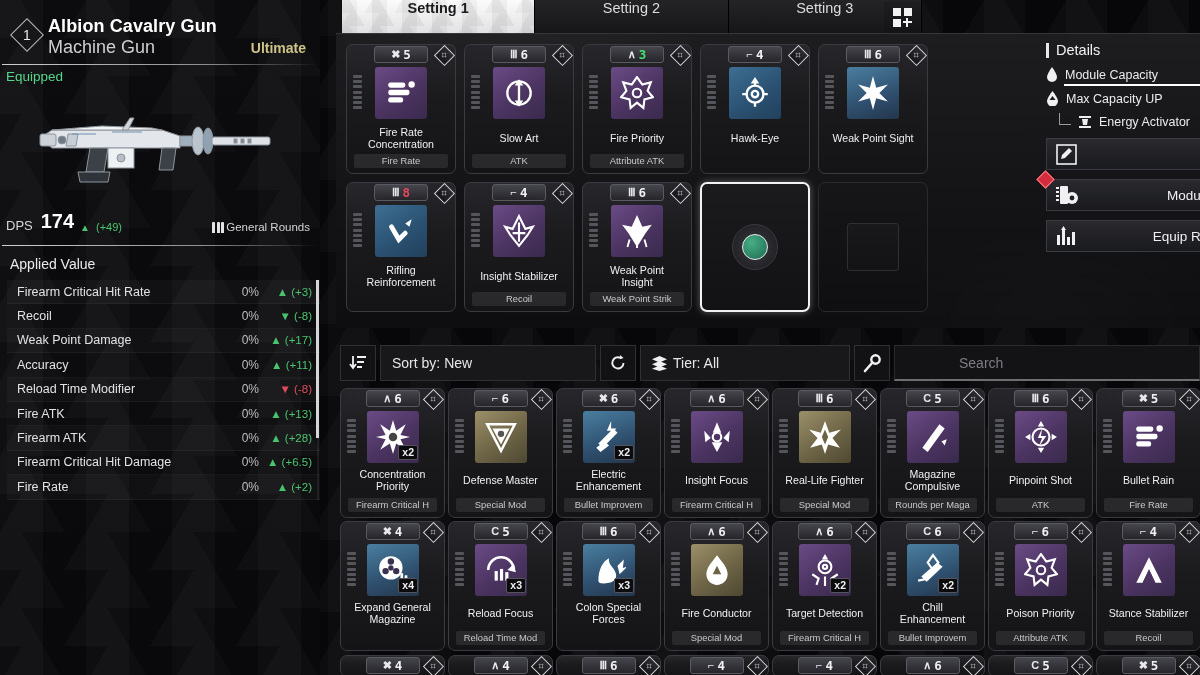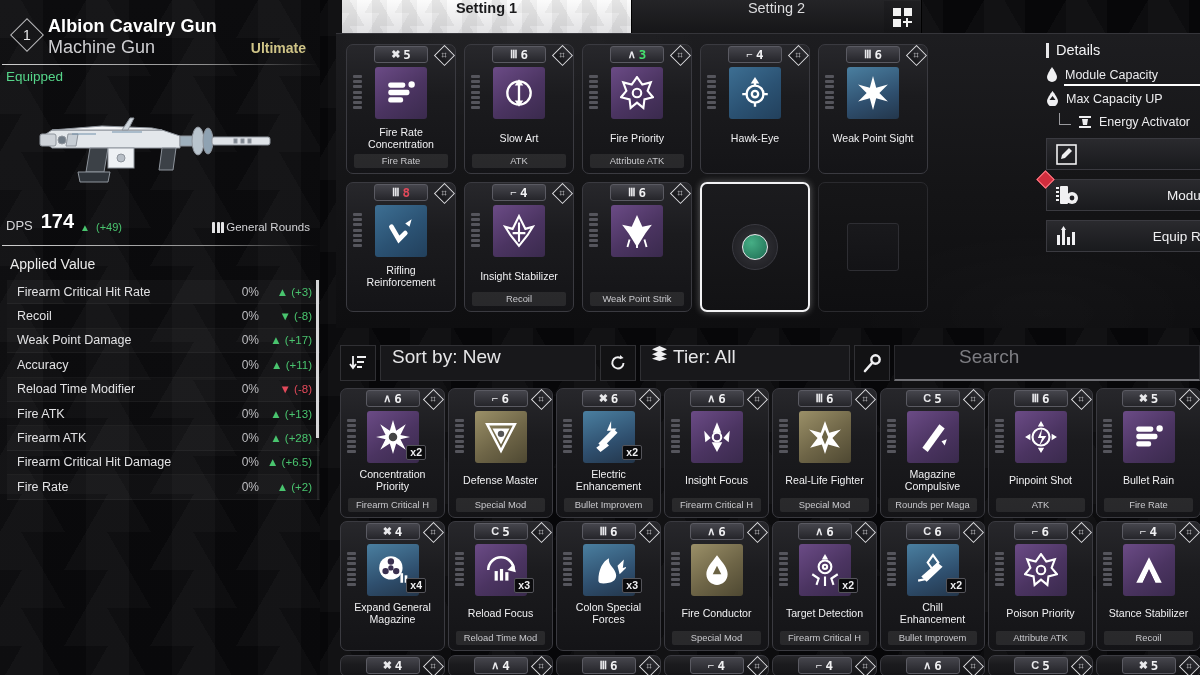--- a/index.html
+++ b/index.html
@@ -174,31 +174,31 @@
   .d-btn .lb{ flex:1; text-align:right; padding-right:10px; white-space:nowrap; }
   .d-dot{ position:absolute; left:-8px; top:-7px; width:13px;height:13px;
     background:#d12d3d; transform:rotate(45deg); border:1px solid #ff7b86; }
 
   
   .filter{ position:absolute; left:340px; top:344px; width:860px; height:38px; z-index:5;
     display:flex; align-items:center; gap:4px; }
   .f-ico{ width:36px; height:36px; display:flex; align-items:center; justify-content:center;
     background:#121214; border:1px solid #303034; }
   .f-field{ height:36px; background:#18181b; border:1px solid #303034;
-    display:flex; align-items:flex-start; padding-left:11px; font-size:19px; color:#e6e6e8; }
+    display:flex; align-items:center; padding-left:11px; font-size:14px; color:#e6e6e8; }
   .f-sort{ width:216px; } .f-tier{ width:210px; } .f-sock{ width:212px; }
   .f-search{ flex:1; background:#131316; border:1px solid #2a2a2e; color:#7d7d82;
     padding-left:64px; border-bottom:2px solid #6d6d72; }
 
   
   .inv{ position:absolute; left:340px; top:388px; width:860px; height:287px; z-index:4; overflow:hidden;}
   .inv-grid{ display:grid; grid-template-columns:repeat(8,105px); gap:3px; }
   .inv .card{ width:105px; height:130px; }
   .inv .cname{ top:76px; }
-  .inv .xN{ right:18px; top:56px; }
+  .inv .xN{ right:26px; top:56px; }
   .row3{ margin-top:4px; }
   .row3 .card{ height:22px; }
 </style>
 </head>
 <body>
 
 <div id="app">
   <div class="tri-bg"></div>
 
   <div class="left">
@@ -320,20 +320,23 @@
     </div>
   </div>
 
   <div class="tabs" id="tabs">
       <div class="tab active">
         <span>Setting 1</span>
       </div>
       <div class="tab">
         <span>Setting 2</span>
       </div>
+      <div class="tab">
+        <span>Setting 3</span>
+      </div>
     </div>
   <div class="tab-add">
     <span class="grid4">
         <i></i>
         <i></i>
         <i></i>
         <span class="plus"></span>
       </span>
   </div>
 
@@ -562,20 +565,21 @@
           <div class="socket">
             <span class="dia"></span>
             <span class="g">⌗</span>
           </div>
           <div class="thumb th-purple">
             <svg width="34" height="34" viewBox="0 0 32 32">
               <path d="M16 1 L21 12 L30 10 L24 18 L16 31 L8 18 L2 10 L11 12Z" fill="#fff"></path>
               <path d="M9 24 L7 31 M16 26 L16 32 M23 24 L25 31" stroke="#fff" stroke-width="1.8"></path>
             </svg>
           </div>
+          <div class="cname">Weak Point<br>Insight</div>
           <div class="ctag">Weak Point Strik</div>
         </div>
         <div class="card slot selected">
           <div class="circuit"></div>
           <div class="slot-chip"></div>
           <div class="slot-core"></div>
         </div>
         <div class="card empty">
           <div class="chip-art"></div>
         </div>

